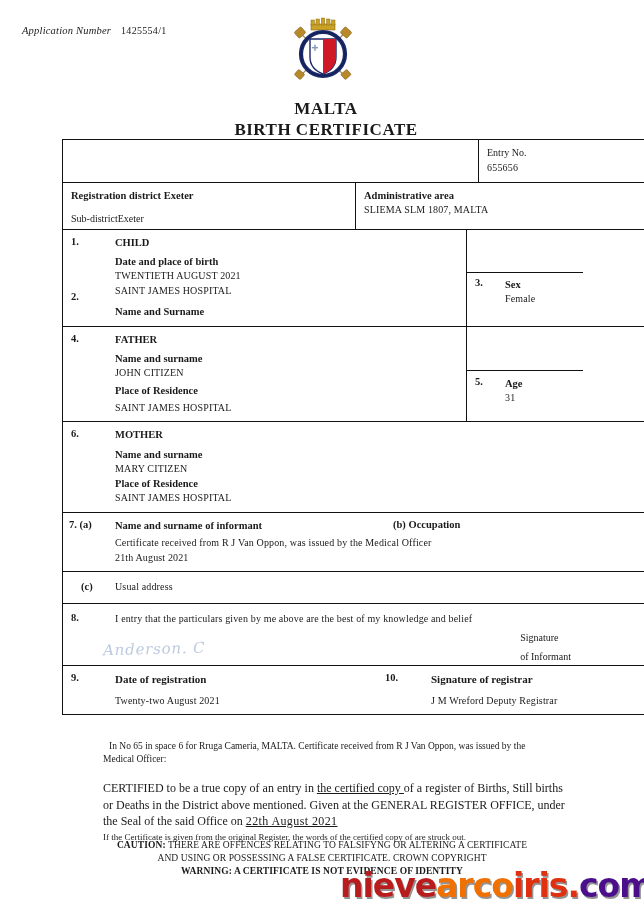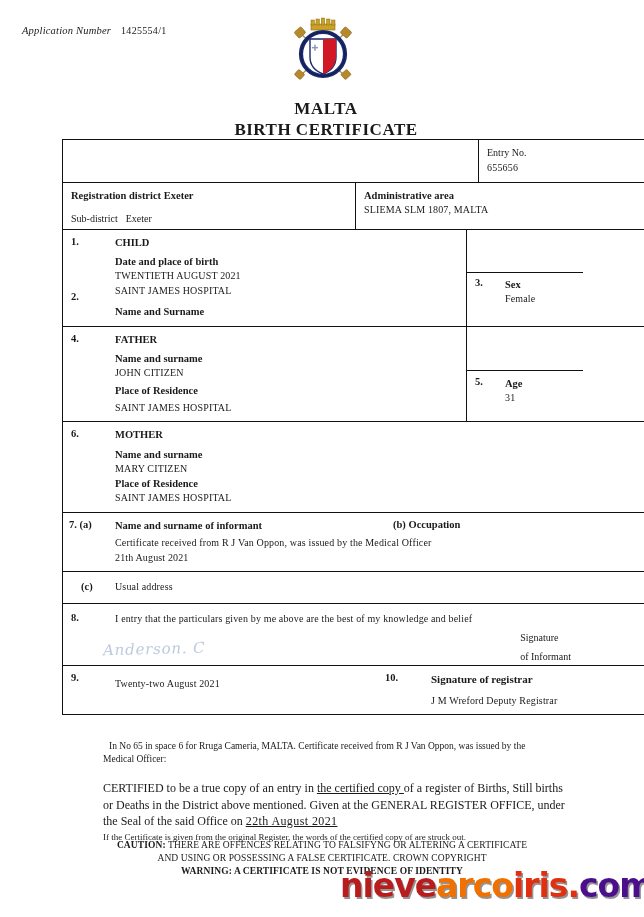--- a/index.html
+++ b/index.html
@@ -121,21 +121,21 @@
   
   .r-district { height: 47px; }
   .c-dist-left { width: 292px; }
   .c-dist-right { width: 228px; }
   .subdist {
     position: absolute;
     left: 8px;
     bottom: 5px;
     font-size: 10px;
   }
-  .subdist .sv { margin-left: 8px; }
+  .subdist .sv { }
 
   
   .r-child { min-height: 74px; }
   .c-child { width: 403px; position: relative; }
   .c-sex { width: 117px; position: relative; border-left: 1.2px solid #111; }
   .sexline {
     position: absolute;
     left: 0; right: 0;
     top: 42px;
     border-top: 1.2px solid #111;
@@ -421,20 +421,21 @@
         <div>Signature</div>
         <div>of Informant</div>
       </div>
     </div>
   </div>
 
   <div class="row r-reg">
     <div class="cell c-reg-left">
       <div class="num">9.</div>
       <div class="indent-a">
+        <div class="lbl-lg">Date of registration</div>
         <div style="height:6px"></div>
         <div class="val">Twenty-two August 2021</div>
       </div>
     </div>
     <div class="cell c-reg-right">
       <div class="num" style="left:0;">10.</div>
       <div style="padding-left:38px;">
         <div class="lbl-lg">Signature of registrar</div>
         <div style="height:6px"></div>
         <div class="val">J M Wreford Deputy Registrar</div>

